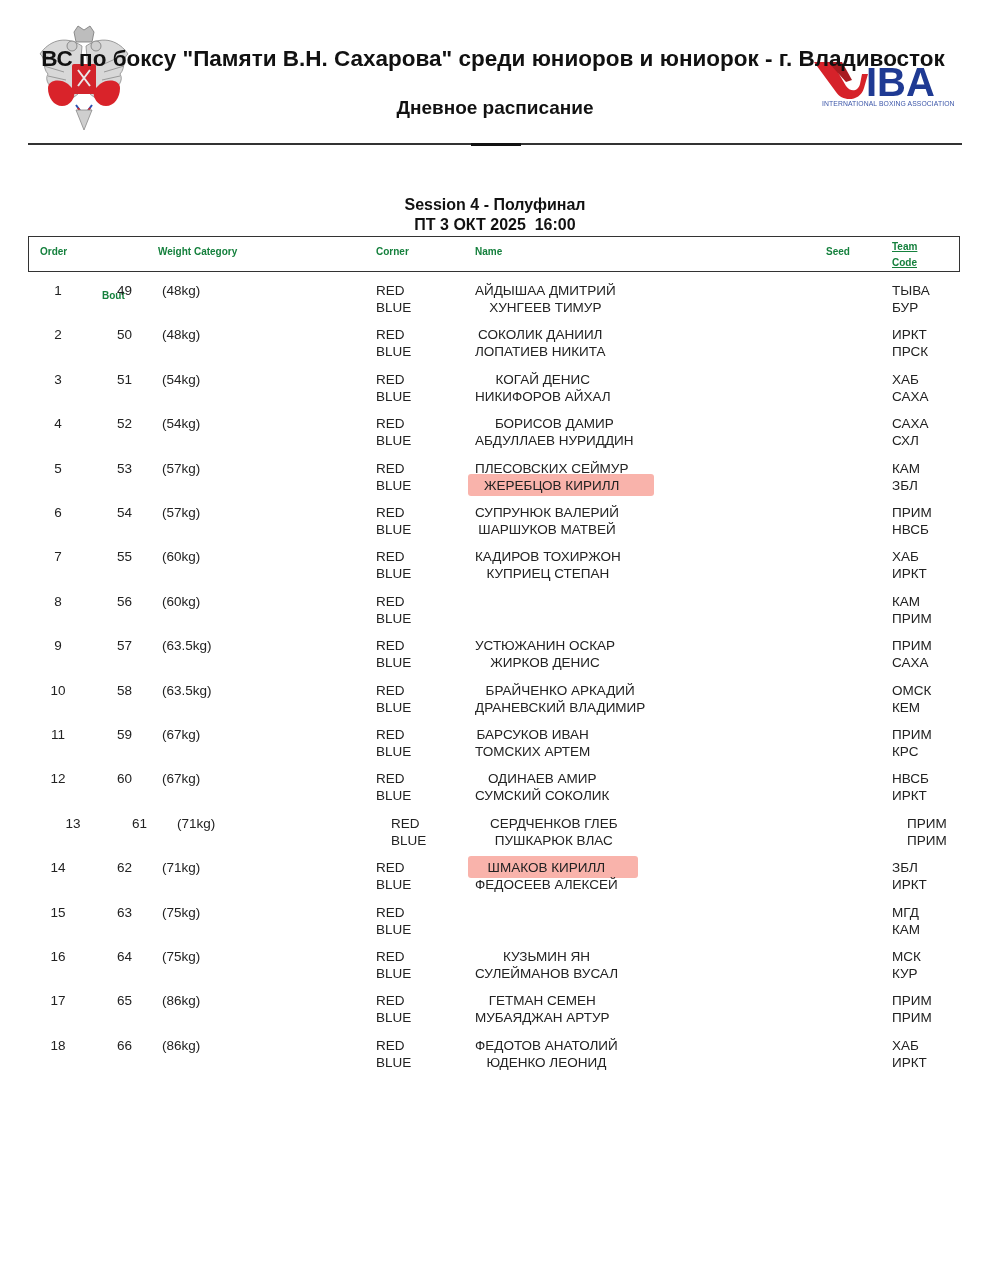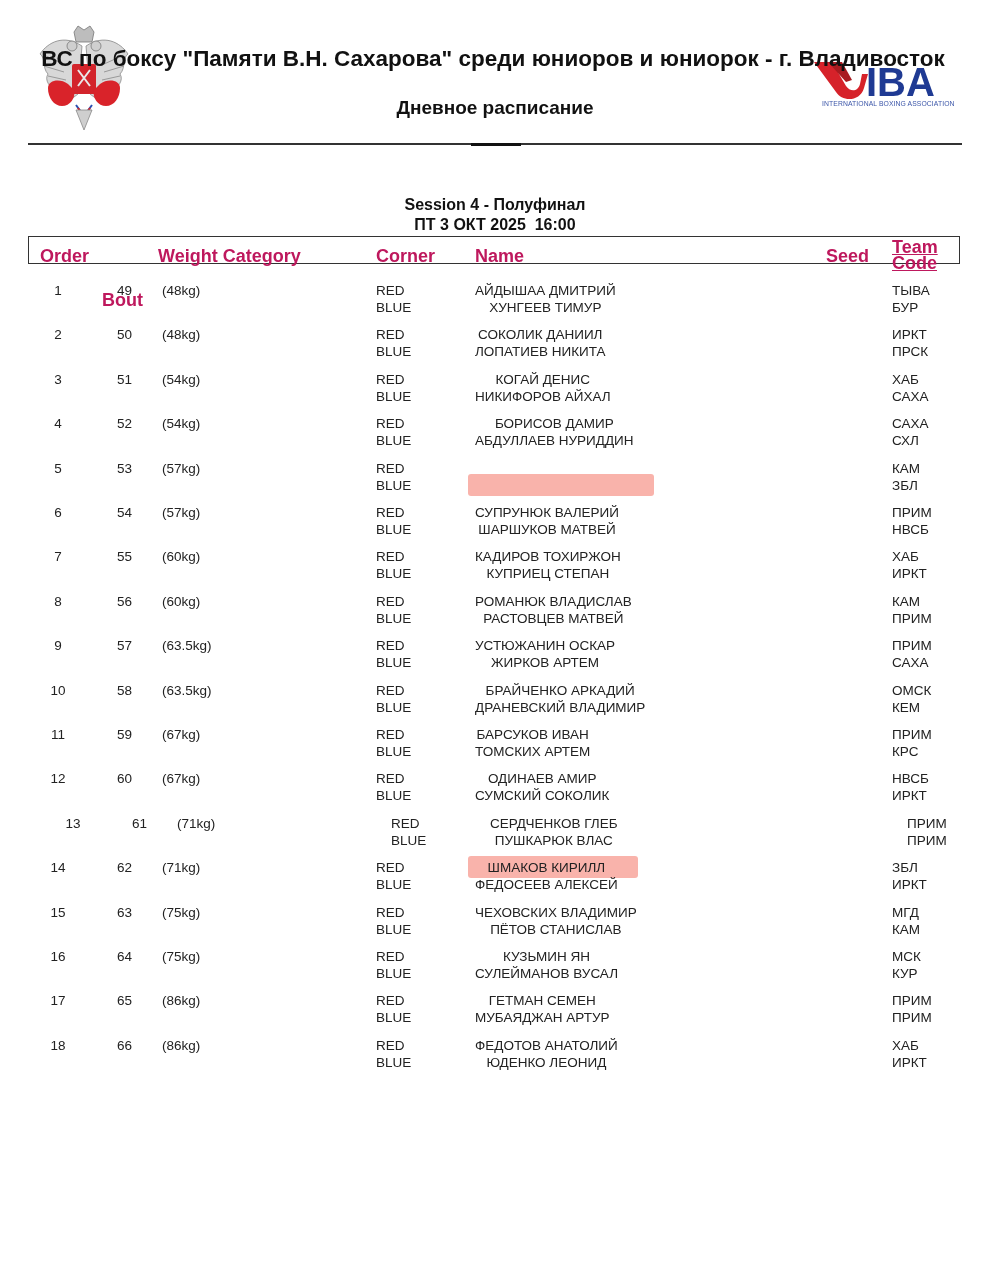--- a/index.html
+++ b/index.html
@@ -20,23 +20,23 @@
   }
   .hr {
     position: absolute; left: 28px; top: 143px; width: 934px; height: 2px; background: #333;
   }
   .hr-mark { position: absolute; left: 471px; top: 143px; width: 50px; height: 3px; background: #111; }
   .session {
     position: absolute; left: 0; top: 195px; width: 990px; text-align: center;
     font-size: 16px; font-weight: bold; line-height: 20px; color: #111;
   }
   .table-head {
-    position: absolute; left: 28px; top: 236px; width: 932px; height: 28px;
+    position: absolute; left: 28px; top: 236px; width: 932px; height: 36px;
     border: 1.5px solid #333; box-sizing: border-box;
-    font-size: 18px; font-weight: bold; color: #be185d;
+    font-size: 10px; font-weight: bold; color: #15803d;
   }
   .th { position: absolute; top: 9px; }
   .th.team { top: 2px; line-height: 16px; }
   .rows { position: absolute; left: 0; top: 280px; width: 986px; }
   .row { position: absolute; left: 0; width: 986px; height: 36px; font-size: 13.5px; color: #222; }
   .cell { position: absolute; top: 2px; line-height: 17px; white-space: nowrap; }
   .c-order { left: 40px; width: 36px; text-align: center; }
   .c-bout { left: 104px; width: 28px; text-align: right; }
   .c-weight { left: 162px; }
   .c-corner { left: 376px; }
@@ -183,20 +183,24 @@
     </div>
     <div class="row" style="top: 177.6px;">
       <span class="cell c-order">5</span>
       <span class="cell c-bout">53</span>
       <span class="cell c-weight">(57kg)</span>
       <div class="hl" style="left: 468px; top: 16px; width: 186px; height: 22px; background: rgb(247, 154, 143); opacity: 0.75;"></div>
       <span class="cell c-corner">
         <span class="line">RED</span>
         <span class="line">BLUE</span>
       </span>
+      <span class="cell c-name">
+        <span class="line name-text">ПЛЕСОВСКИХ СЕЙМУР</span>
+        <span class="line name-text">ЖЕРЕБЦОВ КИРИЛЛ</span>
+      </span>
       <span class="cell c-team">
         <span class="line">КАМ</span>
         <span class="line">ЗБЛ</span>
       </span>
     </div>
     <div class="row" style="top: 222px;">
       <span class="cell c-order">6</span>
       <span class="cell c-bout">54</span>
       <span class="cell c-weight">(57kg)</span>
       <span class="cell c-corner">
@@ -230,40 +234,36 @@
       </span>
     </div>
     <div class="row" style="top: 310.8px;">
       <span class="cell c-order">8</span>
       <span class="cell c-bout">56</span>
       <span class="cell c-weight">(60kg)</span>
       <span class="cell c-corner">
         <span class="line">RED</span>
         <span class="line">BLUE</span>
       </span>
-      <span class="cell c-name">
-        <span class="line name-text">РОМАНЮК ВЛАДИСЛАВ</span>
-        <span class="line name-text">РАСТОВЦЕВ МАТВЕЙ</span>
-      </span>
       <span class="cell c-team">
         <span class="line">КАМ</span>
         <span class="line">ПРИМ</span>
       </span>
     </div>
     <div class="row" style="top: 355.2px;">
       <span class="cell c-order">9</span>
       <span class="cell c-bout">57</span>
       <span class="cell c-weight">(63.5kg)</span>
       <span class="cell c-corner">
         <span class="line">RED</span>
         <span class="line">BLUE</span>
       </span>
       <span class="cell c-name">
         <span class="line name-text">УСТЮЖАНИН ОСКАР</span>
-        <span class="line name-text">ЖИРКОВ АРТЕМ</span>
+        <span class="line name-text">ЖИРКОВ ДЕНИС</span>
       </span>
       <span class="cell c-team">
         <span class="line">ПРИМ</span>
         <span class="line">САХА</span>
       </span>
     </div>
     <div class="row" style="top: 399.6px;">
       <span class="cell c-order">10</span>
       <span class="cell c-bout">58</span>
       <span class="cell c-weight">(63.5kg)</span>
@@ -350,24 +350,20 @@
       </span>
     </div>
     <div class="row" style="top: 621.6px;">
       <span class="cell c-order">15</span>
       <span class="cell c-bout">63</span>
       <span class="cell c-weight">(75kg)</span>
       <span class="cell c-corner">
         <span class="line">RED</span>
         <span class="line">BLUE</span>
       </span>
-      <span class="cell c-name">
-        <span class="line name-text">ЧЕХОВСКИХ ВЛАДИМИР</span>
-        <span class="line name-text">ПЁТОВ СТАНИСЛАВ</span>
-      </span>
       <span class="cell c-team">
         <span class="line">МГД</span>
         <span class="line">КАМ</span>
       </span>
     </div>
     <div class="row" style="top: 666px;">
       <span class="cell c-order">16</span>
       <span class="cell c-bout">64</span>
       <span class="cell c-weight">(75kg)</span>
       <span class="cell c-corner">

